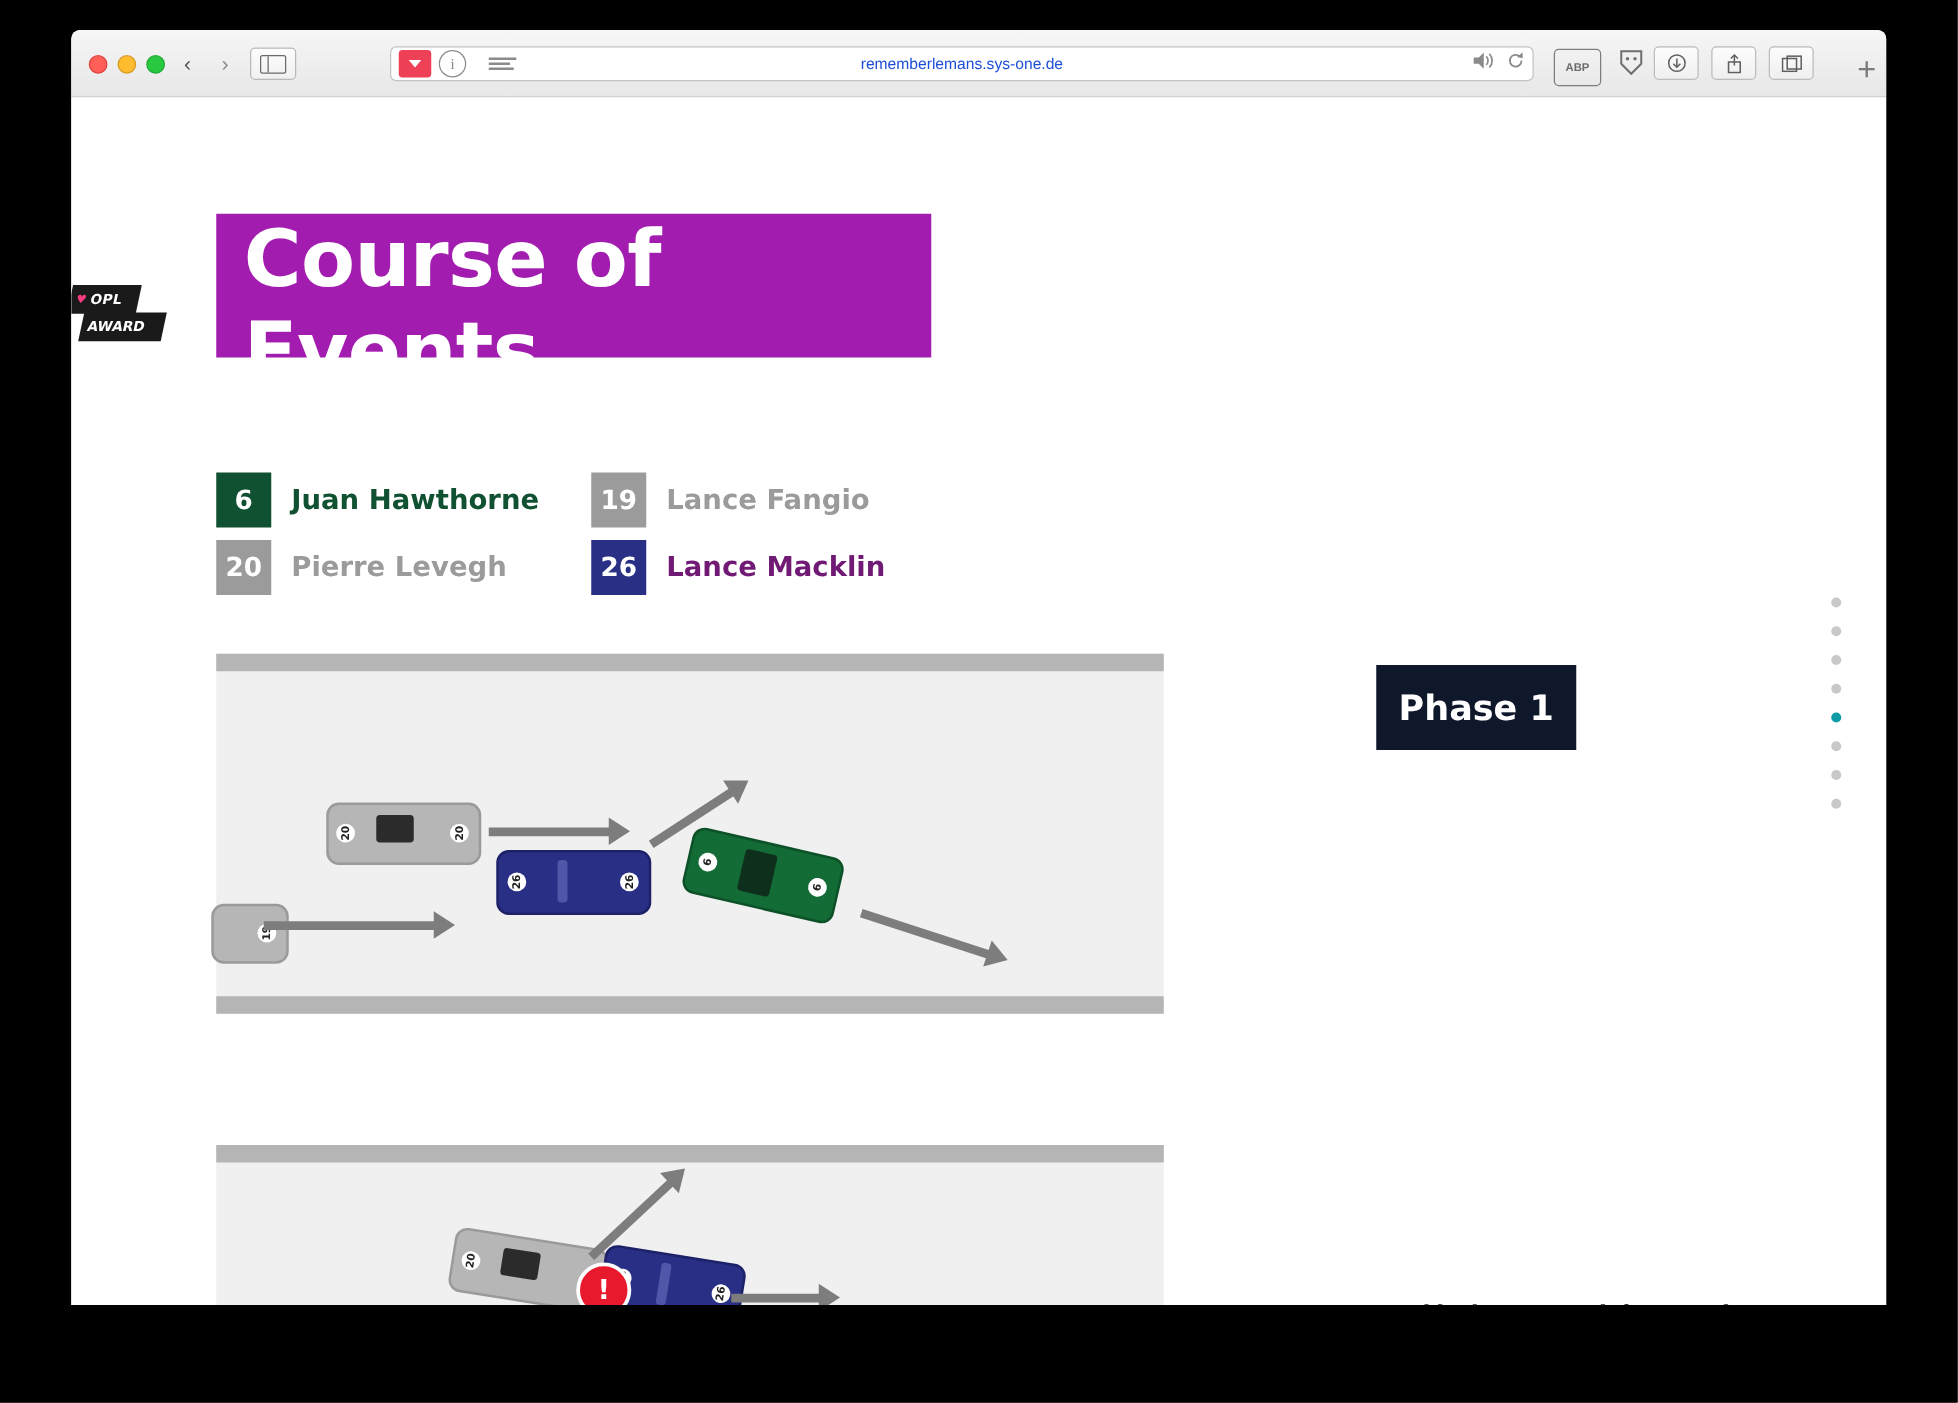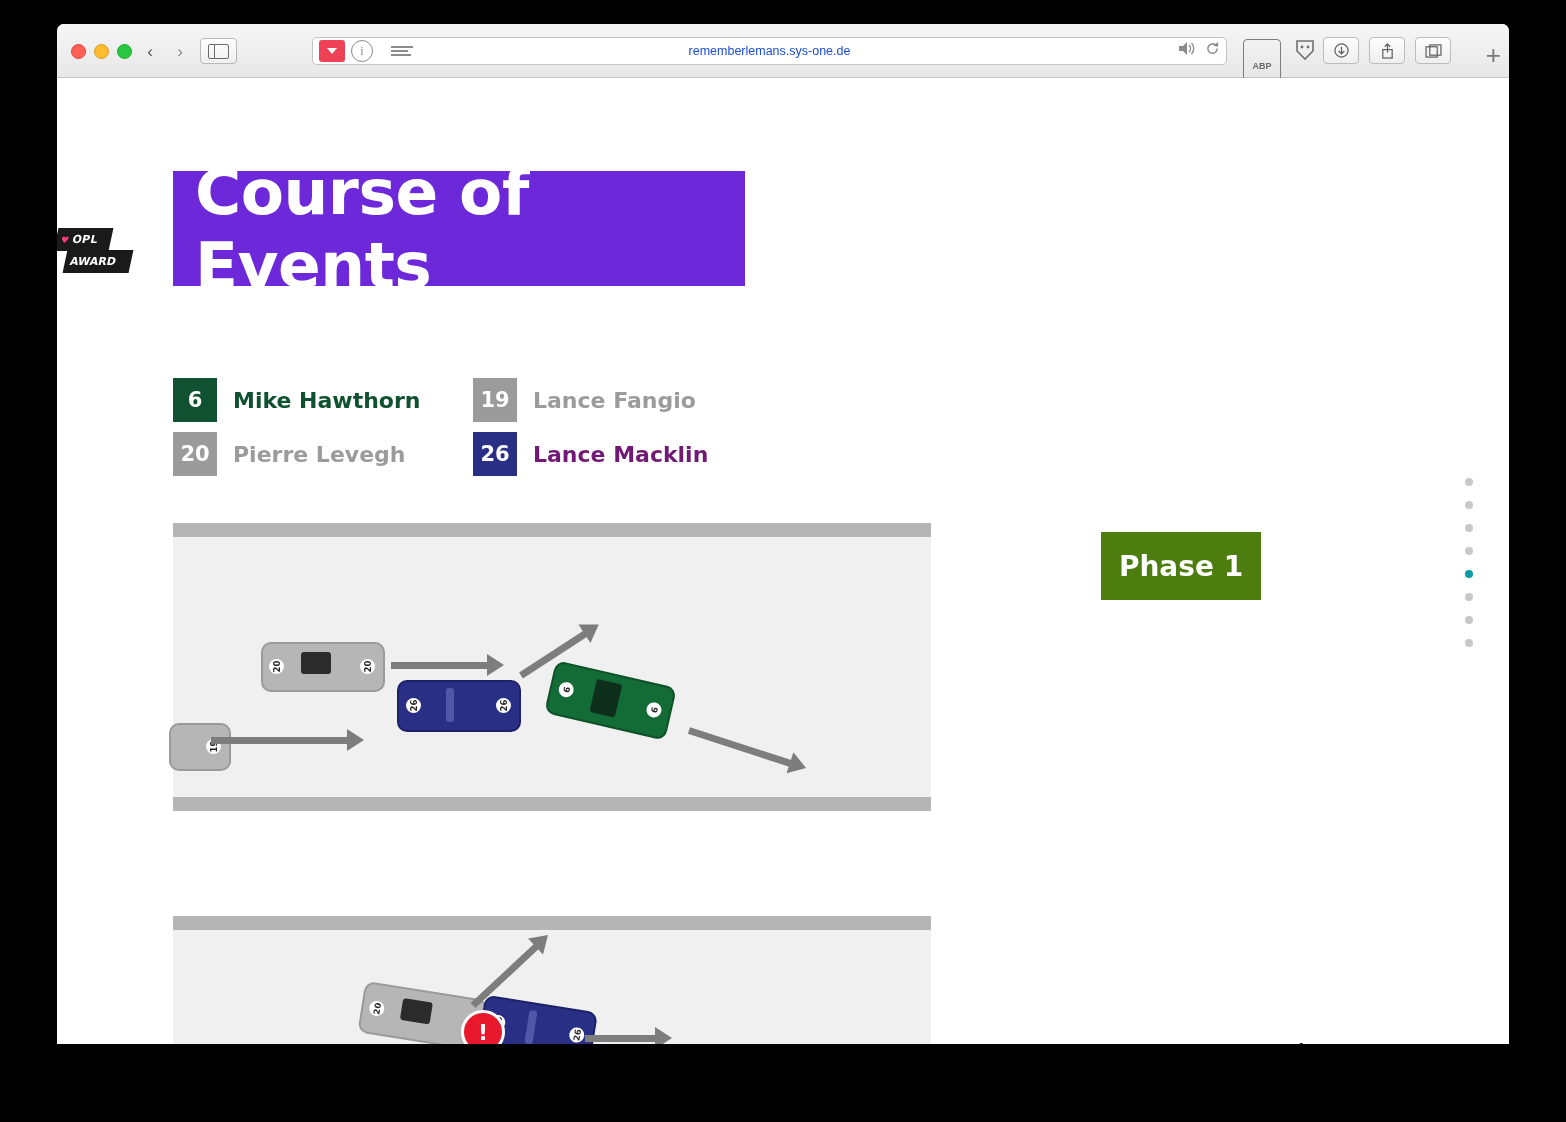--- a/index.html
+++ b/index.html
@@ -168,21 +168,21 @@
   .reader-lines i:nth-child(3) { width: 90%; }
 
   .abp {
     min-width: 30px; height: 20px;
     border: 1.4px solid #7d7d7d;
     border-radius: 4px;
     font-size: 9px;
     font-weight: bold;
     color: #6c6c6c;
     display: flex; align-items: center; justify-content: center;
-    padding: 16px 3px;
+    padding: 4px 3px;
   }
 
   .right-toolbar {
     position: absolute;
     right: 58px;
     top: 13px;
     display: flex;
     gap: 10px;
   }
   .tb-btn {
@@ -211,23 +211,22 @@
     background: #ffffff;
     overflow: hidden;
   }
 
   .title-banner {
     position: absolute;
     left: 116px;
     top: 93px;
     width: 572px;
     height: 115px;
-    background: #6d28d9;
-    display: flex;
-    align-items: center;
+    background: #a21caf;
+    display: flex;
   }
   .title-banner h1 {
     margin: 0 0 0 22px;
     color: #ffffff;
     font-size: 63px;
     font-weight: bold;
     letter-spacing: -0.5px;
     font-family: "DejaVu Sans", sans-serif;
   }
 
@@ -319,21 +318,21 @@
     font-size: 33px;
     letter-spacing: 6px;
     font-family: "DejaVu Sans Mono", monospace;
   }
 
   .phase-tag {
     position: absolute;
     left: 1044px;
     width: 160px;
     height: 68px;
-    background: #4d7c0f;
+    background: #0f172a;
     display: flex;
     align-items: center;
     justify-content: center;
   }
   .phase-tag span {
     color: #ffffff;
     font-size: 28px;
     font-weight: bold;
     font-family: "DejaVu Sans", sans-serif;
   }
@@ -518,21 +517,21 @@
       </div>
 
       <div class="title-banner">
         <h1>Course of Events</h1>
       </div>
 
       <div class="legend">
         <div class="legend-row">
           <div class="legend-item">
             <div class="num-box" style="background:#0f5130;">6</div>
-            <div class="driver-name" style="color:#0f5130;">Mike Hawthorn</div>
+            <div class="driver-name" style="color:#0f5130;">Juan Hawthorne</div>
           </div>
           <div class="legend-item">
             <div class="num-box" style="background:#9b9b9b;">19</div>
             <div class="driver-name" style="color:#9b9b9b;">Lance Fangio</div>
           </div>
         </div>
         <div class="legend-row">
           <div class="legend-item">
             <div class="num-box" style="background:#9b9b9b;">20</div>
             <div class="driver-name" style="color:#9b9b9b;text-align:center;">Pierre Levegh</div>

